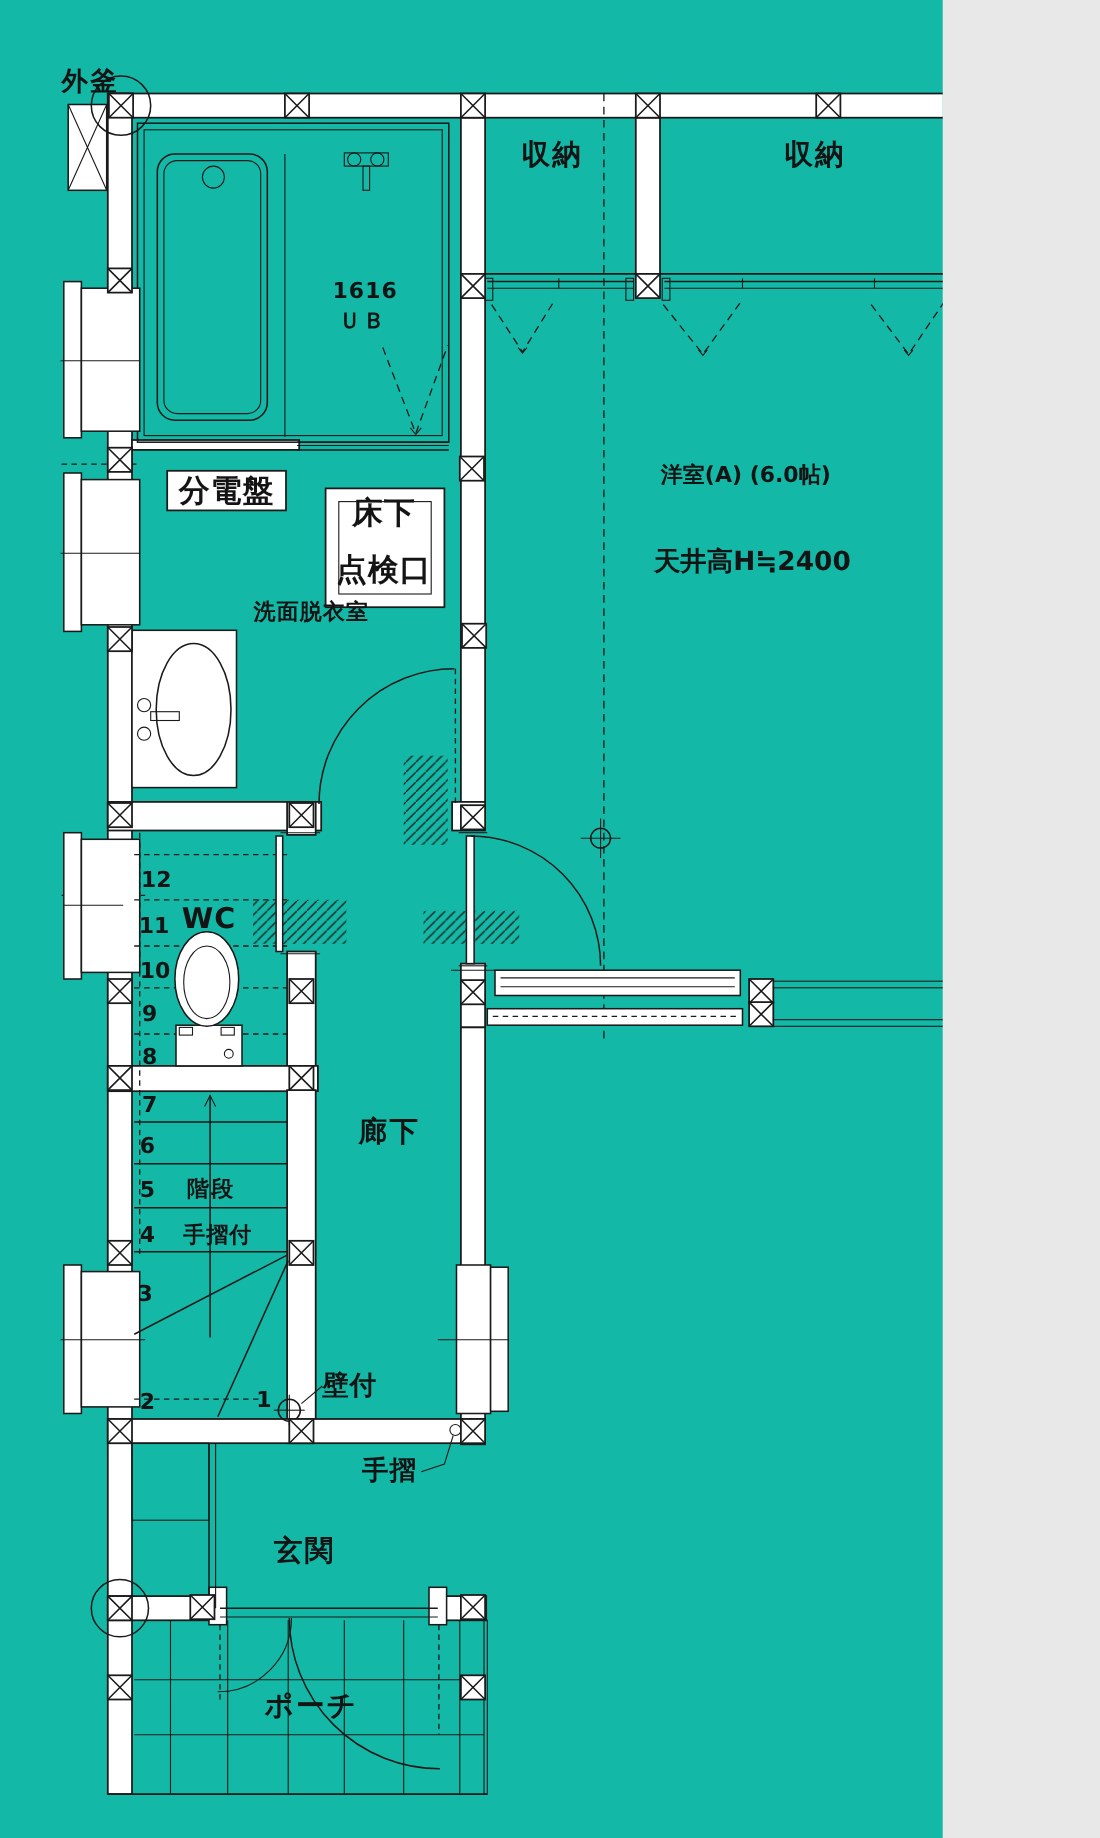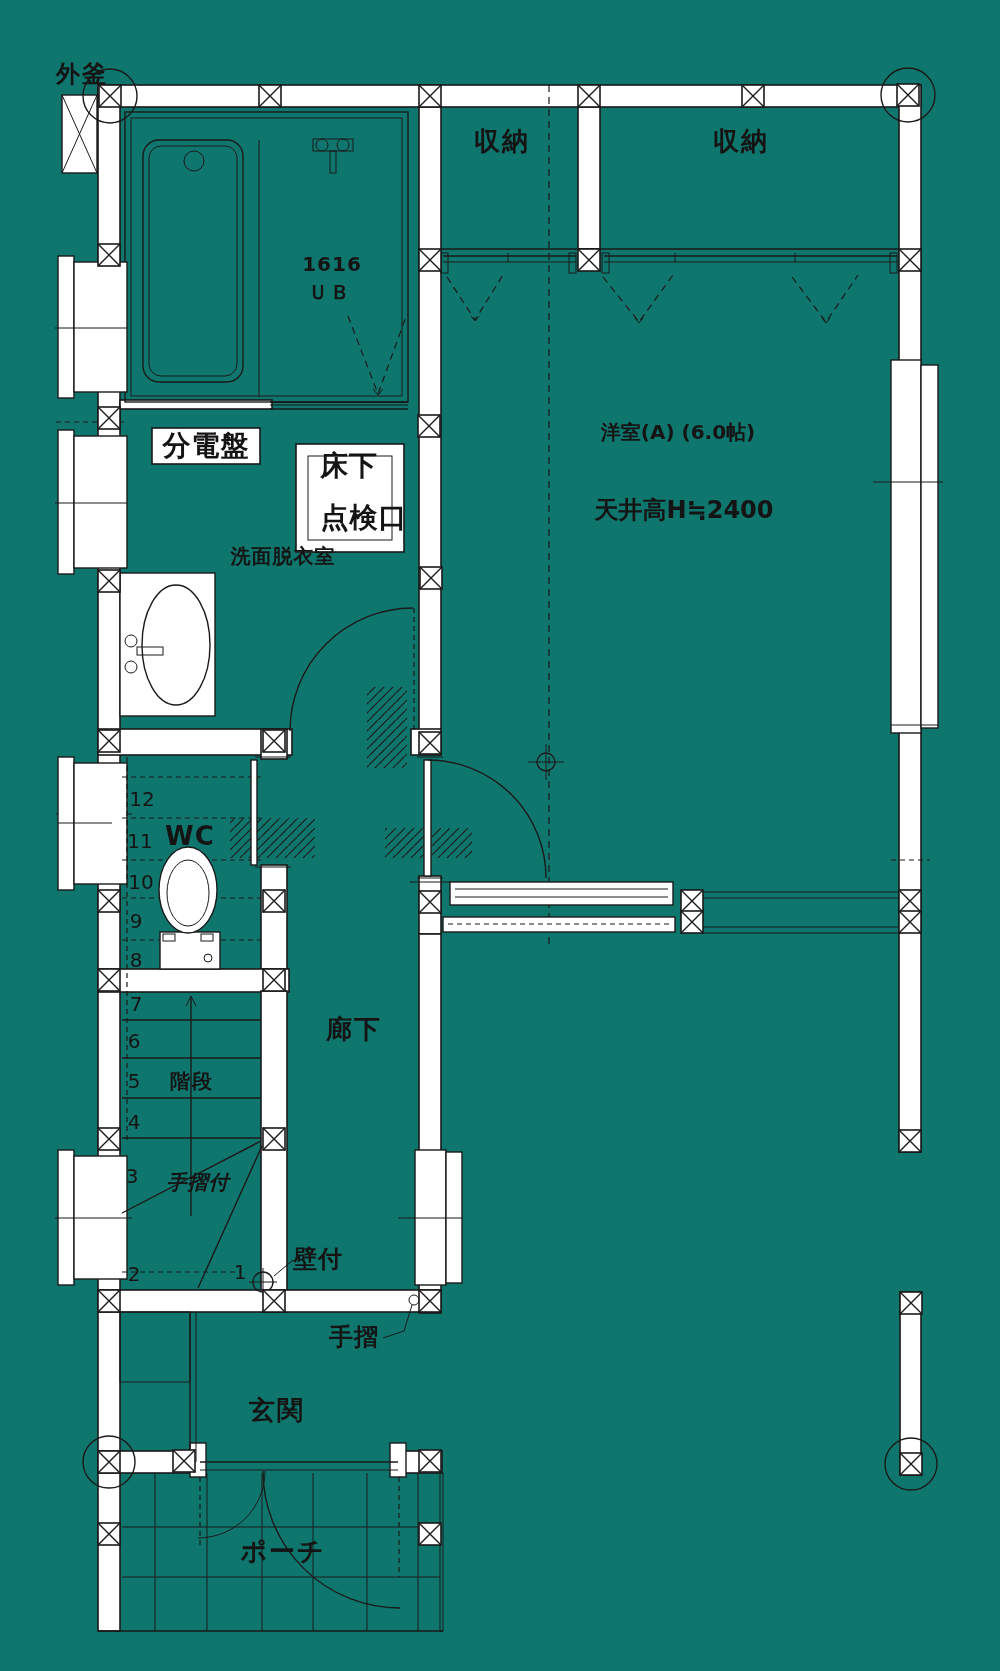--- a/index.html
+++ b/index.html
@@ -1,23 +1,23 @@
 <!DOCTYPE html>
 <html><head>
 <meta charset="utf-8">
 <style>
   html,body{margin:0;padding:0;background:#e8e8e8;}
-  #page{position:relative;width:1000px;height:1671px;background:#0f766e;overflow:hidden;
+  #page{position:relative;width:857px;height:1671px;background:#14b8a6;overflow:hidden;
         font-family:"DejaVu Sans",sans-serif;color:#161616;}
   #plan-svg{position:absolute;left:0;top:0;}
   .label{position:absolute;transform:translate(-50%,-50%);white-space:nowrap;
          font-weight:600;color:#141414;letter-spacing:2px;}
   .fs26{font-size:26px;} .fs25{font-size:20px;} .fs24{font-size:24px;}
   .fs23{font-size:28px;letter-spacing:1px;} .fs20{font-size:20px;letter-spacing:0;}
-  .num{font-weight:400;text-align:center;}
+  .num{font-weight:700;text-align:center;}
   
   .w{stroke:#1a1a1a;stroke-width:1.6;fill:#ffffff;}
   .ln{stroke:#1a1a1a;stroke-width:1.4;fill:none;}
   .tn{stroke:#1a1a1a;stroke-width:1;fill:none;}
   .wf{stroke:#1a1a1a;stroke-width:1.4;fill:#ffffff;}
   .dash{stroke:#1a1a1a;stroke-width:1.2;fill:none;stroke-dasharray:7 5;}
   .dash2{stroke:#1a1a1a;stroke-width:1.2;fill:none;stroke-dasharray:5 4;}
 </style>
 </head>
 <body>
@@ -317,28 +317,28 @@
   </g>
 </svg>
 
 <div class="label fs24" style="left:82px;top:74px;">外釜</div>
 <div class="label fs26" style="left:502px;top:141px;">収納</div>
 <div class="label fs26" style="left:741px;top:141px;">収納</div>
 <div class="label fs25" style="left:332px;top:264px;letter-spacing:1px;">1616</div>
 <div class="label fs25" style="left:330px;top:292px;">ＵＢ</div>
 <div class="label fs23" style="left:206px;top:446px;">分電盤</div>
 <div class="label fs23" style="left:349px;top:466px;">床下</div>
-<div class="label fs23" style="left:349px;top:518px;margin-left:15px;">点検口</div>
+<div class="label fs23" style="left:349px;top:518px;">点検口</div>
 <div class="label fs25" style="left:283px;top:556px;letter-spacing:1px;text-align:center;">洗面脱衣室</div>
 <div class="label fs25" style="left:678px;top:432px;letter-spacing:0;">洋室(A) (6.0帖)</div>
 <div class="label fs24" style="left:684px;top:510px;letter-spacing:0;">天井高H≒2400</div>
 <div class="label fs26" style="left:190px;top:836px;letter-spacing:1px;">WC</div>
 <div class="label fs26" style="left:354px;top:1029px;">廊下</div>
 <div class="label fs25" style="left:192px;top:1081px;">階段</div>
-<div class="label fs25" style="left:198px;top:1182px;letter-spacing:1px;font-style:italic;">手摺付</div>
+<div class="label fs25" style="left:198px;top:1123px;letter-spacing:1px;">手摺付</div>
 <div class="label fs24" style="left:318px;top:1259px;letter-spacing:1px;">壁付</div>
 <div class="label fs24" style="left:354px;top:1337px;letter-spacing:1px;">手摺</div>
 <div class="label fs26" style="left:277px;top:1410px;">玄関</div>
 <div class="label fs26" style="left:283px;top:1551px;">ポーチ</div>
 
 <div class="label fs20 num" style="left:240px;top:1272px;">1</div>
 <div class="label fs20 num" style="left:134px;top:1274px;">2</div>
 <div class="label fs20 num" style="left:132px;top:1176px;">3</div>
 <div class="label fs20 num" style="left:134px;top:1122px;">4</div>
 <div class="label fs20 num" style="left:134px;top:1081px;">5</div>

